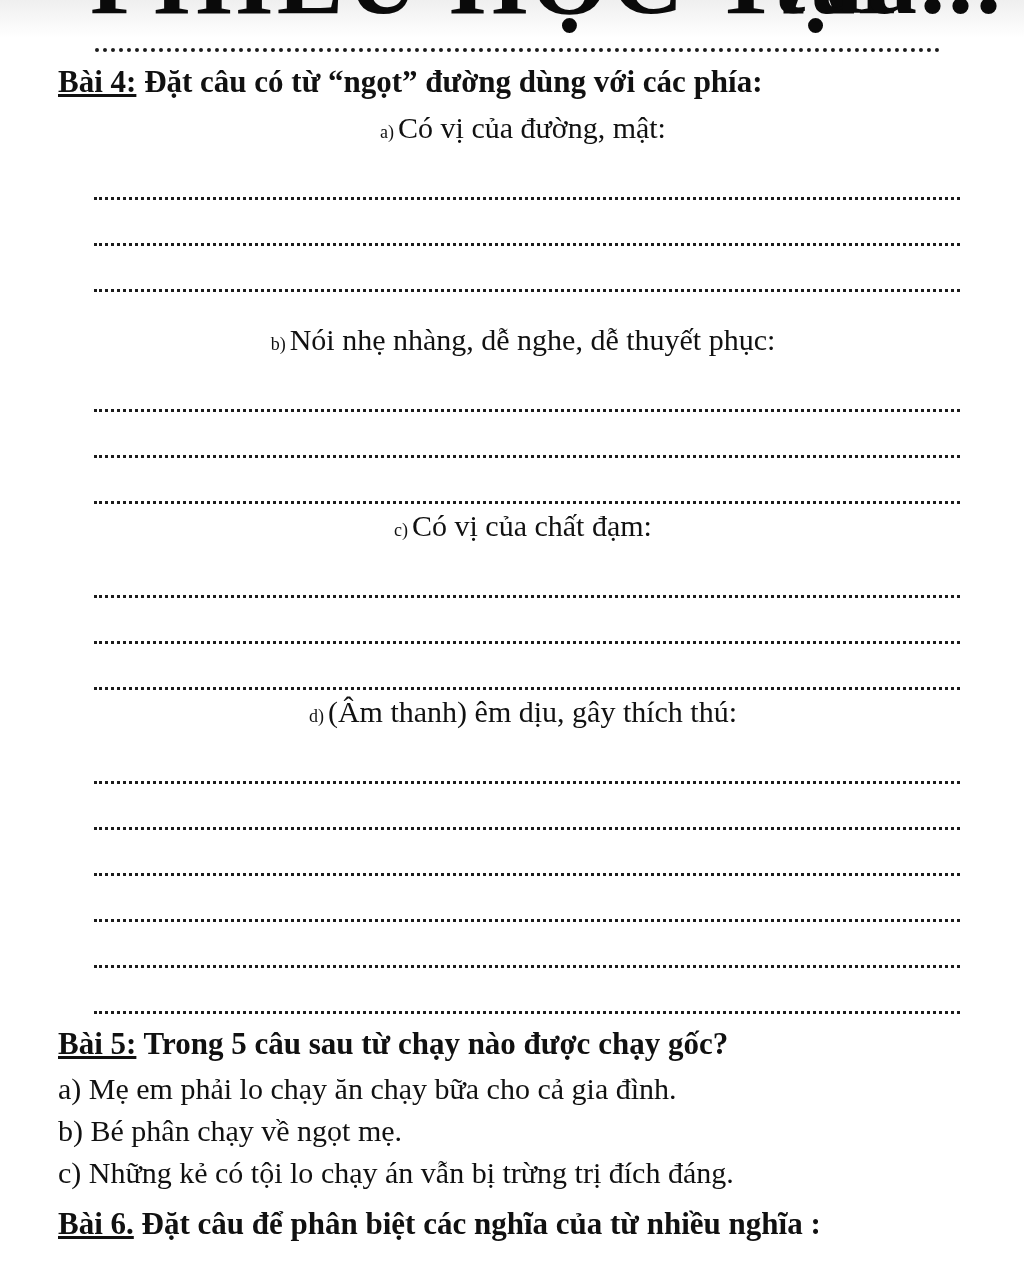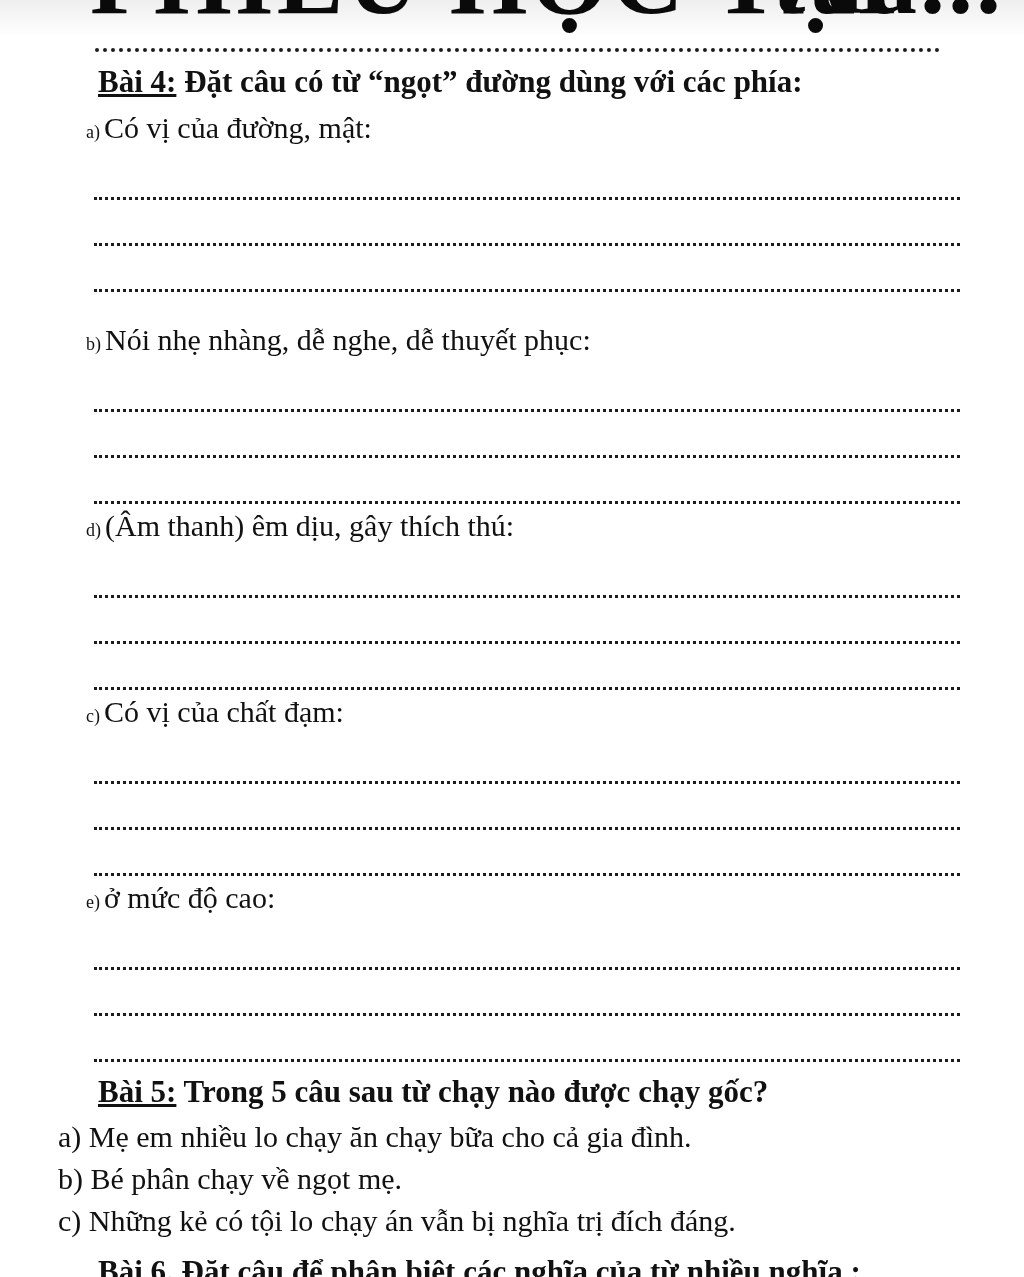--- a/index.html
+++ b/index.html
@@ -37,21 +37,21 @@
     height: 4px;
   }
 
   .content {
     padding: 0 64px 10px 58px;
     box-sizing: border-box;
   }
 
   .b { font-weight: bold; }
   .i { }
-  .u { text-decoration: underline; margin-left: 40px; }
+  .u { text-decoration: underline; }
 
   .heading {
     margin: 8px 0 2px 0;
     font-size: 31px;
     line-height: 44px;
   }
 
   .item-head {
     margin: 0 0 0 28px;
     font-size: 30px;
@@ -59,21 +59,21 @@
   }
   .marker {
     font-size: 18px;
     margin-right: 4px;
   }
   .blank-line {
     height: 43px;
     margin-left: 36px;
     border-bottom: 3.5px dotted #1c1c1c;
   }
-  .item { margin-bottom: 0; }
+  .item { margin-bottom: 0; text-align: center; }
   .item.gap-after { margin-bottom: 26px; }
 
   .sentence {
     margin: 0;
     font-size: 30px;
     line-height: 42px;
   }
 </style>
 </head>
 <body>
@@ -99,44 +99,43 @@
     </div>
 
     <div class="item">
       <p class="item-head"><span class="marker">b)</span><span>Nói nhẹ nhàng, dễ nghe, dễ thuyết phục:</span></p>
       <div class="blank-line"></div>
       <div class="blank-line"></div>
       <div class="blank-line"></div>
     </div>
 
     <div class="item">
+      <p class="item-head"><span class="marker">c)</span><span>Có vị của chất đạm:</span></p>
+      <div class="blank-line"></div>
+      <div class="blank-line"></div>
+      <div class="blank-line"></div>
+    </div>
+
+    <div class="item">
       <p class="item-head"><span class="marker">d)</span><span>(Âm thanh) êm dịu, gây thích thú:</span></p>
       <div class="blank-line"></div>
       <div class="blank-line"></div>
       <div class="blank-line"></div>
     </div>
 
     <div class="item">
-      <p class="item-head"><span class="marker">c)</span><span>Có vị của chất đạm:</span></p>
-      <div class="blank-line"></div>
-      <div class="blank-line"></div>
-      <div class="blank-line"></div>
-    </div>
-
-    <div class="item">
-      <p class="item-head"><span class="marker">e)</span><span>ở mức độ cao:</span></p>
       <div class="blank-line"></div>
       <div class="blank-line"></div>
       <div class="blank-line"></div>
     </div>
 
     <p class="heading"><span class="b u">Bài 5:</span><span class="b"> Trong 5 câu sau từ </span><span class="b i">chạy</span><span class="b"> nào được chạy gốc?</span></p>
 
-    <p class="sentence"><span>a) Mẹ em nhiều lo </span><span class="i">chạy</span><span> ăn chạy bữa cho cả gia đình.</span></p>
+    <p class="sentence"><span>a) Mẹ em phải lo </span><span class="i">chạy</span><span> ăn chạy bữa cho cả gia đình.</span></p>
 
     <p class="sentence"><span>b) Bé phân </span><span class="i">chạy</span><span> về ngọt mẹ.</span></p>
 
-    <p class="sentence"><span>c) Những kẻ có tội lo </span><span class="i">chạy</span><span> án vẫn bị nghĩa trị đích đáng.</span></p>
+    <p class="sentence"><span>c) Những kẻ có tội lo </span><span class="i">chạy</span><span> án vẫn bị trừng trị đích đáng.</span></p>
 
     <p class="heading"><span class="b u">Bài 6.</span><span class="b"> Đặt câu để phân biệt các nghĩa của từ nhiều nghĩa :</span></p>
 
   </div>
 </div>
 
 </body></html>

